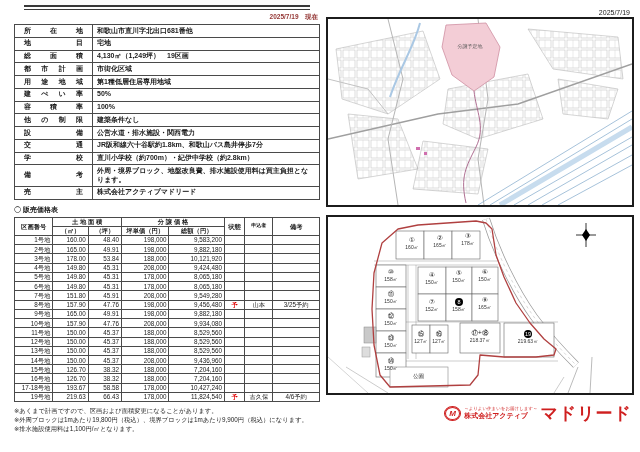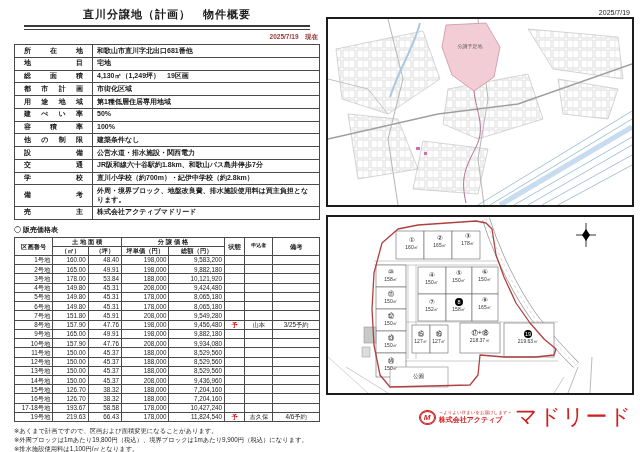--- a/index.html
+++ b/index.html
@@ -41,31 +41,30 @@
   .lot.filled .lnum i{font-style:normal;display:inline-block;background:#000;color:#fff;border-radius:50%;
     width:8px;height:8px;line-height:8px;font-size:5.5px;}
   .park-label{position:absolute;font-size:5.5px;color:#333;}
   
   .logo{position:absolute;top:402px;right:8px;display:flex;align-items:center;gap:3px;}
   .logo-mark{width:15px;height:13px;border:1.5px solid #cf1f1f;border-radius:50%;box-shadow:0 0 0 1px #cf1f1f inset;
     color:#cf1f1f;font-size:8px;font-weight:bold;display:flex;align-items:center;justify-content:center;font-style:italic;}
   .logo-col{display:flex;flex-direction:column;line-height:1.1;}
   .logo-tagline{font-size:4.5px;color:#cf1f1f;}
   .logo-company{font-size:7px;font-weight:bold;color:#cf1f1f;}
-  .logo-brand{font-size:22px;font-weight:normal;color:#cf1f1f;letter-spacing:1px;}
+  .logo-brand{font-size:17px;font-weight:bold;color:#cf1f1f;letter-spacing:1px;}
 </style>
 </head>
 <body>
 
 <div>
 
   <div class="print-date">2025/7/19</div>
 
   <div class="left">
-    <div class="title">直川分譲地（計画）　物件概要</div>
     <div class="title-rule"></div>
     <div class="asof">2025/7/19　現在</div>
 
     <table class="info">
       <colgroup>
           <col style="width:78px">
           <col>
         </colgroup>
       <tbody>
 

